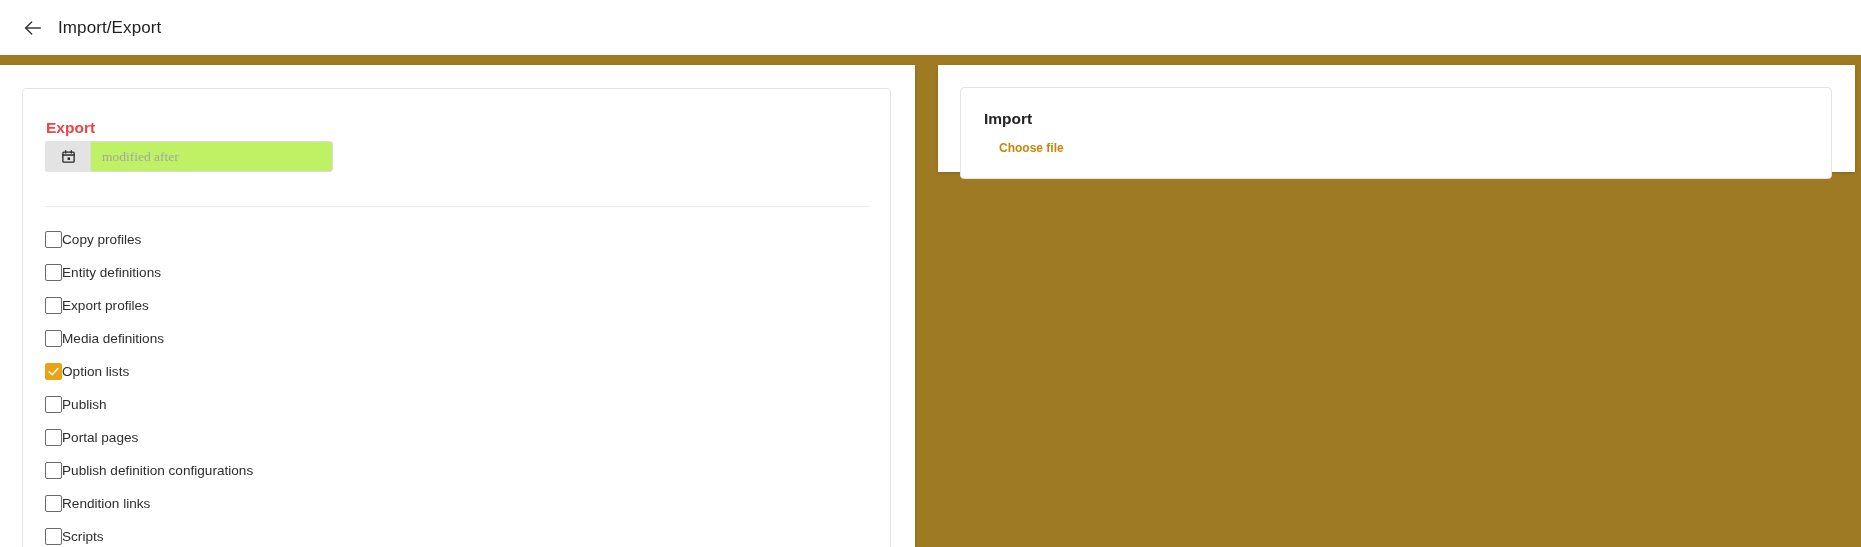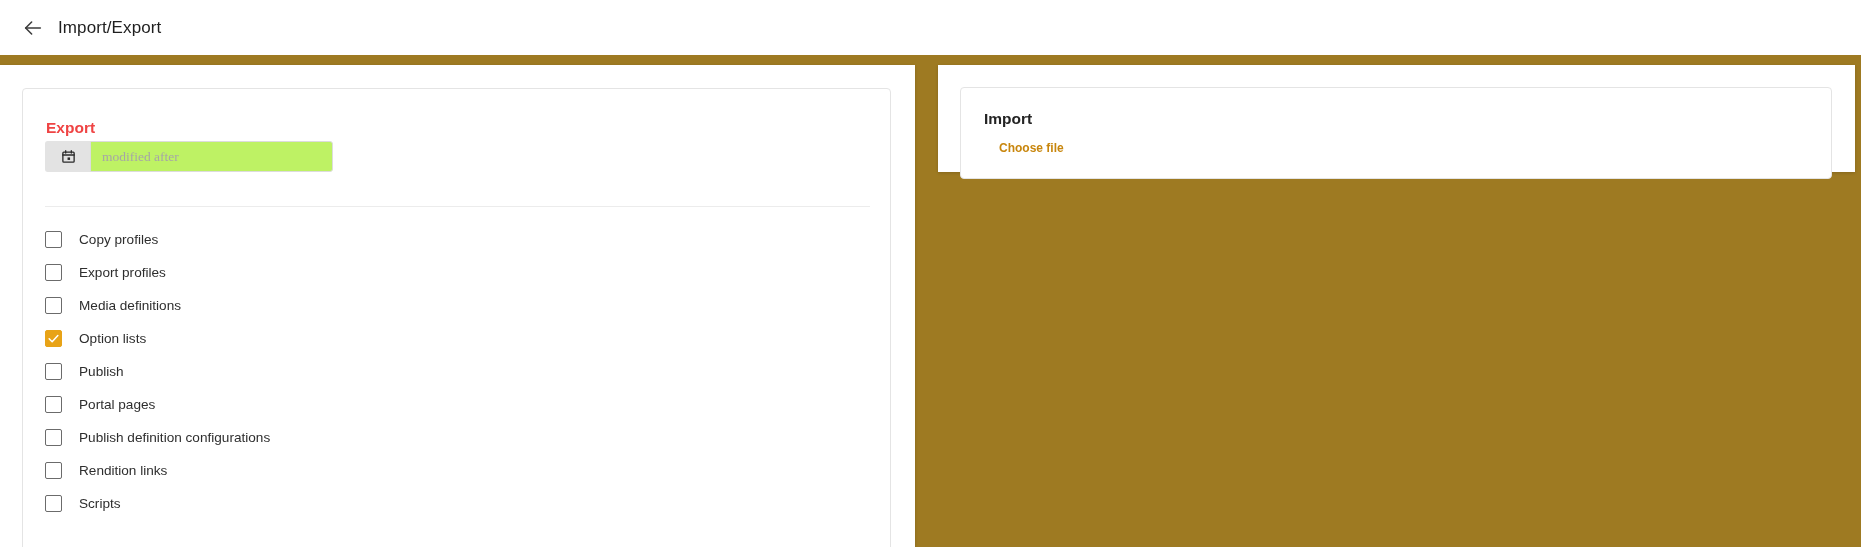--- a/index.html
+++ b/index.html
@@ -147,21 +147,20 @@
     align-items: center;
     justify-content: center;
   }
   .checkbox.checked {
     background: #e8a317;
     border-color: #e8a317;
   }
   .checkbox .tick { display: none; }
   .checkbox.checked .tick { display: block; }
   .option-label {
-    margin-left: 17px;
     font-size: 13.6px;
     color: #2e2e2e;
     white-space: nowrap;
   }
 
   
   #import-panel {
     position: absolute;
     top: 65px;
     left: 938px;
@@ -239,20 +238,24 @@
 
     <div id="export-divider"></div>
 
     <div id="export-options">
         <div class="option-row">
           <span class="checkbox"></span>
           <span class="option-label">Copy profiles</span>
         </div>
         <div class="option-row">
           <span class="checkbox"></span>
+          <span class="option-label">Entity definitions</span>
+        </div>
+        <div class="option-row">
+          <span class="checkbox"></span>
           <span class="option-label">Export profiles</span>
         </div>
         <div class="option-row">
           <span class="checkbox"></span>
           <span class="option-label">Media definitions</span>
         </div>
         <div class="option-row">
           <span class="checkbox checked">
             <svg class="tick" width="13" height="13" viewBox="0 0 24 24" fill="none" stroke="#ffffff" stroke-width="2.8" stroke-linecap="round" stroke-linejoin="round">
               <polyline points="4,12.5 9.5,18 20,6.5"></polyline>

